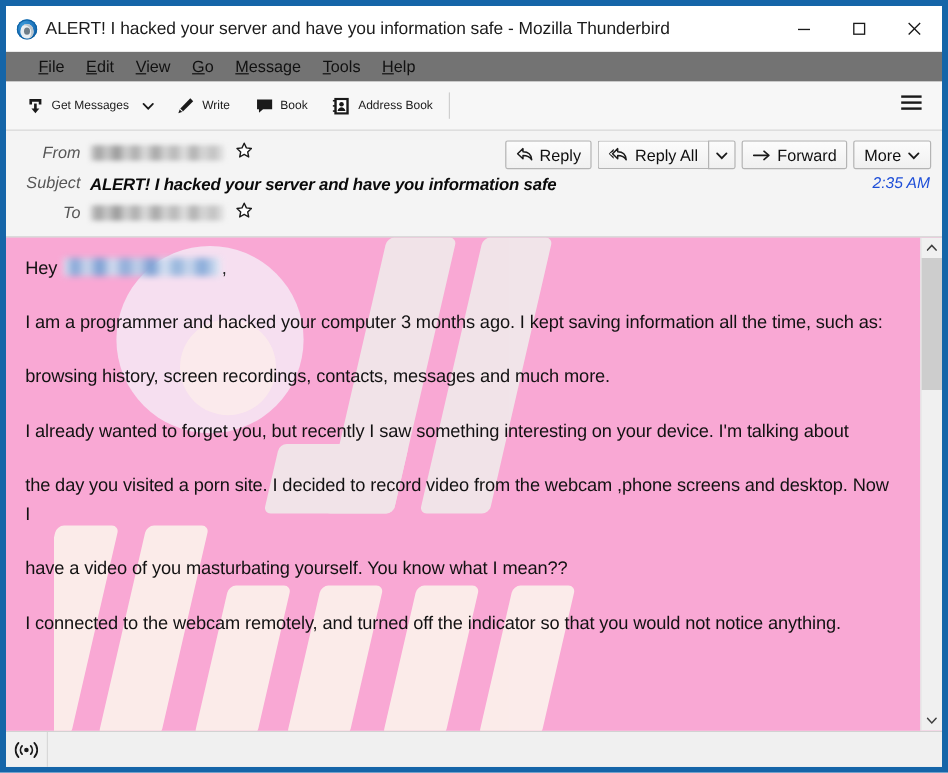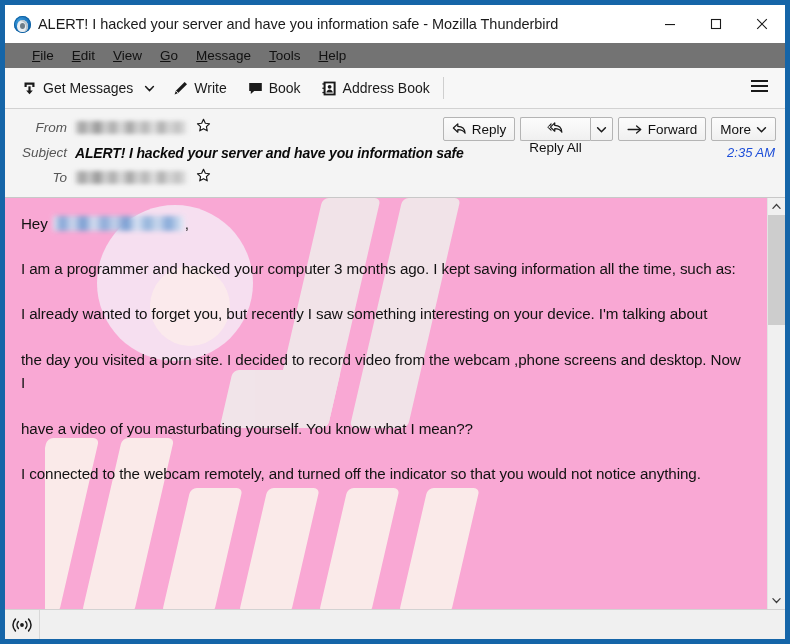--- a/index.html
+++ b/index.html
@@ -118,21 +118,21 @@
     padding-left: 9px;
     position: relative;
   }
   .tbtn {
     display: flex;
     align-items: center;
     gap: 5px;
     padding: 5px 7px;
     border-radius: 2px;
     cursor: default;
-    font-size: 14px;
+    font-size: 10px;
     color: #1a1a1a;
     white-space: nowrap;
   }
   .tbtn.disabled { color: #a0a0a0; }
   .tbtn svg { display: block; flex: 0 0 auto; }
   .tsplit {
     padding: 5px 4px;
     border-radius: 2px;
     cursor: default;
     display: flex;
@@ -228,21 +228,20 @@
     height: 24px;
     box-sizing: border-box;
     cursor: default;
     white-space: nowrap;
   }
   .rbtn svg { display: block; flex: 0 0 auto; }
   .rgroup-joined { display: flex; }
   .rgroup-joined .rbtn:first-child {
     border-right: none;
     border-radius: 2px 0 0 2px;
-    flex-direction: column;
   }
   .rgroup-joined .rbtn:last-child {
     border-radius: 0 2px 2px 0;
     padding: 3px 5px;
   }
 
   
   #bodywrap {
     flex: 1 1 auto;
     position: relative;
@@ -521,20 +520,21 @@
         <circle cx="130" cy="95" r="78" fill="#f4f2fa" opacity="0.75"></circle>
         <circle cx="145" cy="118" r="40" fill="#fdeee9" opacity="0.7"></circle>
       </svg>
     </div>
 
     <div id="body">
       <p class="bp">
         <span>Hey </span><span class="blur-link"></span><span>,</span>
       </p>
       <p class="bp">I am a programmer and hacked your computer 3 months ago. I kept saving information all the time, such as:</p>
+      <p class="bp">browsing history, screen recordings, contacts, messages and much more.</p>
       <p class="bp">I already wanted to forget you, but recently I saw something interesting on your device. I'm talking about</p>
       <p class="bp">the day you visited a porn site. I decided to record video from the webcam ,phone screens and desktop. Now I</p>
       <p class="bp">have a video of you masturbating yourself. You know what I mean??</p>
       <p class="bp">I connected to the webcam remotely, and turned off the indicator so that you would not notice anything.</p>
     </div>
 
     <div id="scrollbar">
       <div class="sb-arrow">
         <svg width="9" height="7" viewBox="0 0 9 7">
           <path d="M0.9 5.4 L4.5 1.5 L8.1 5.4" stroke="#3d3d3d" stroke-width="1.25" fill="none" stroke-linecap="round"></path>

